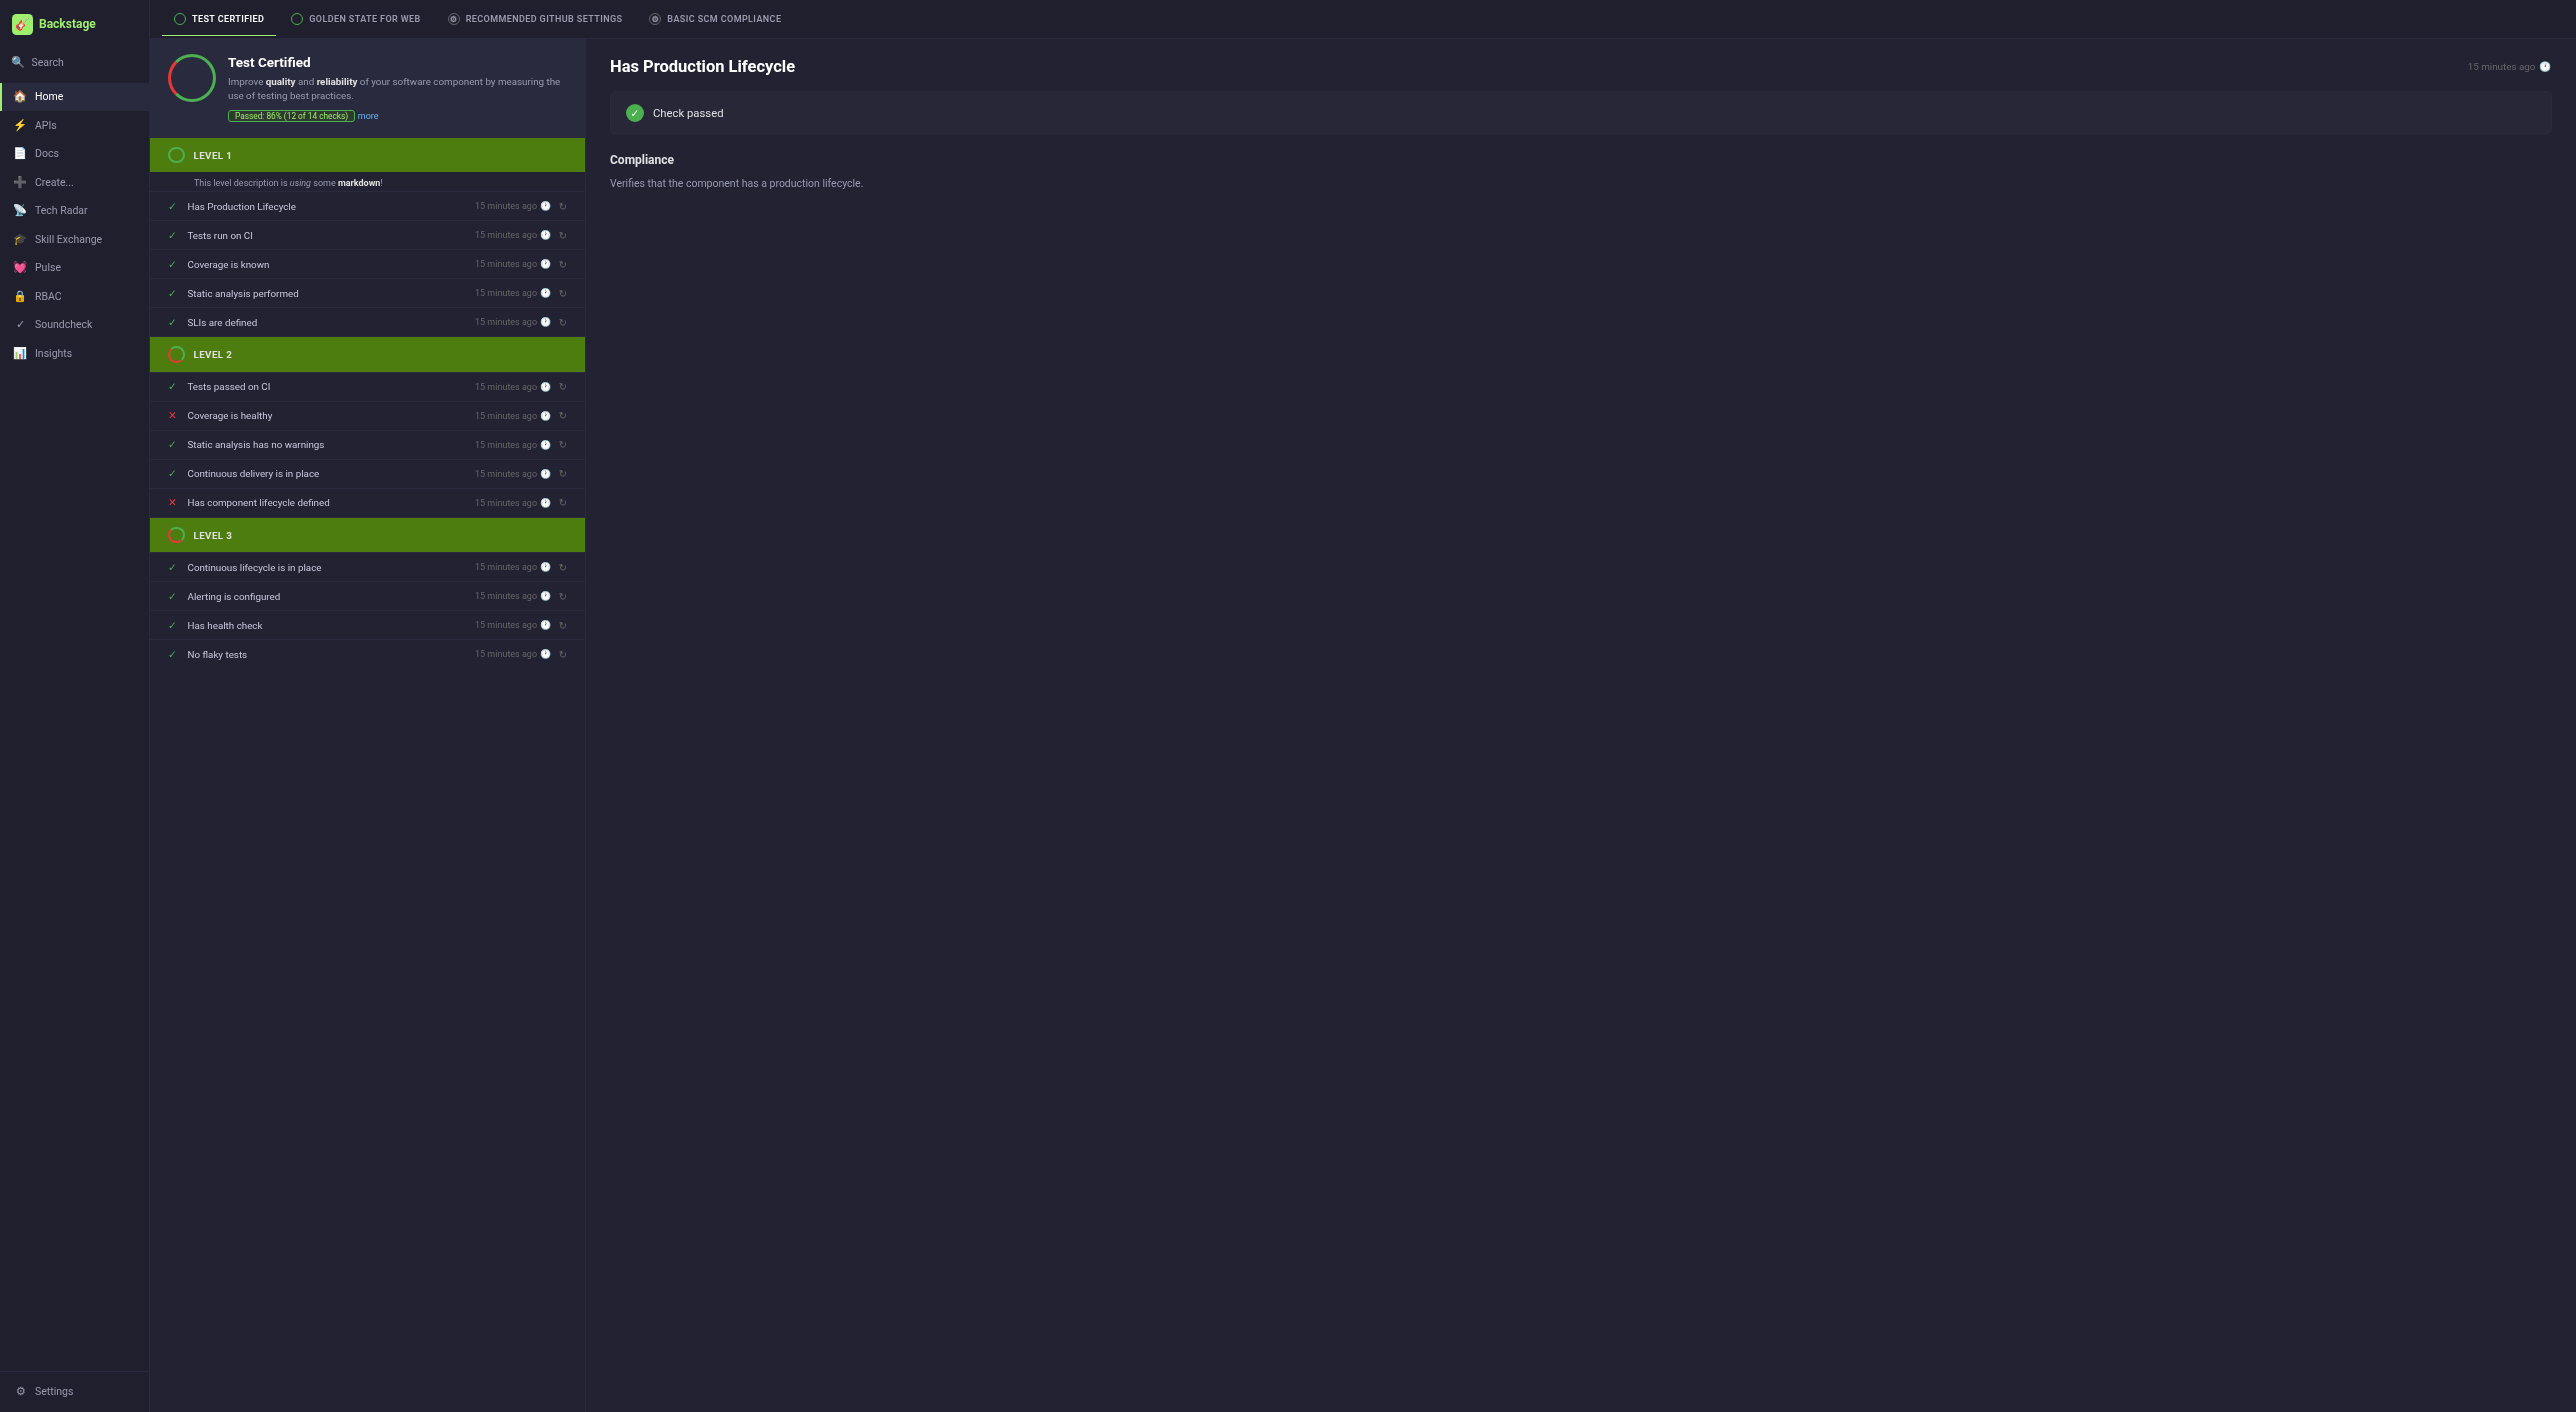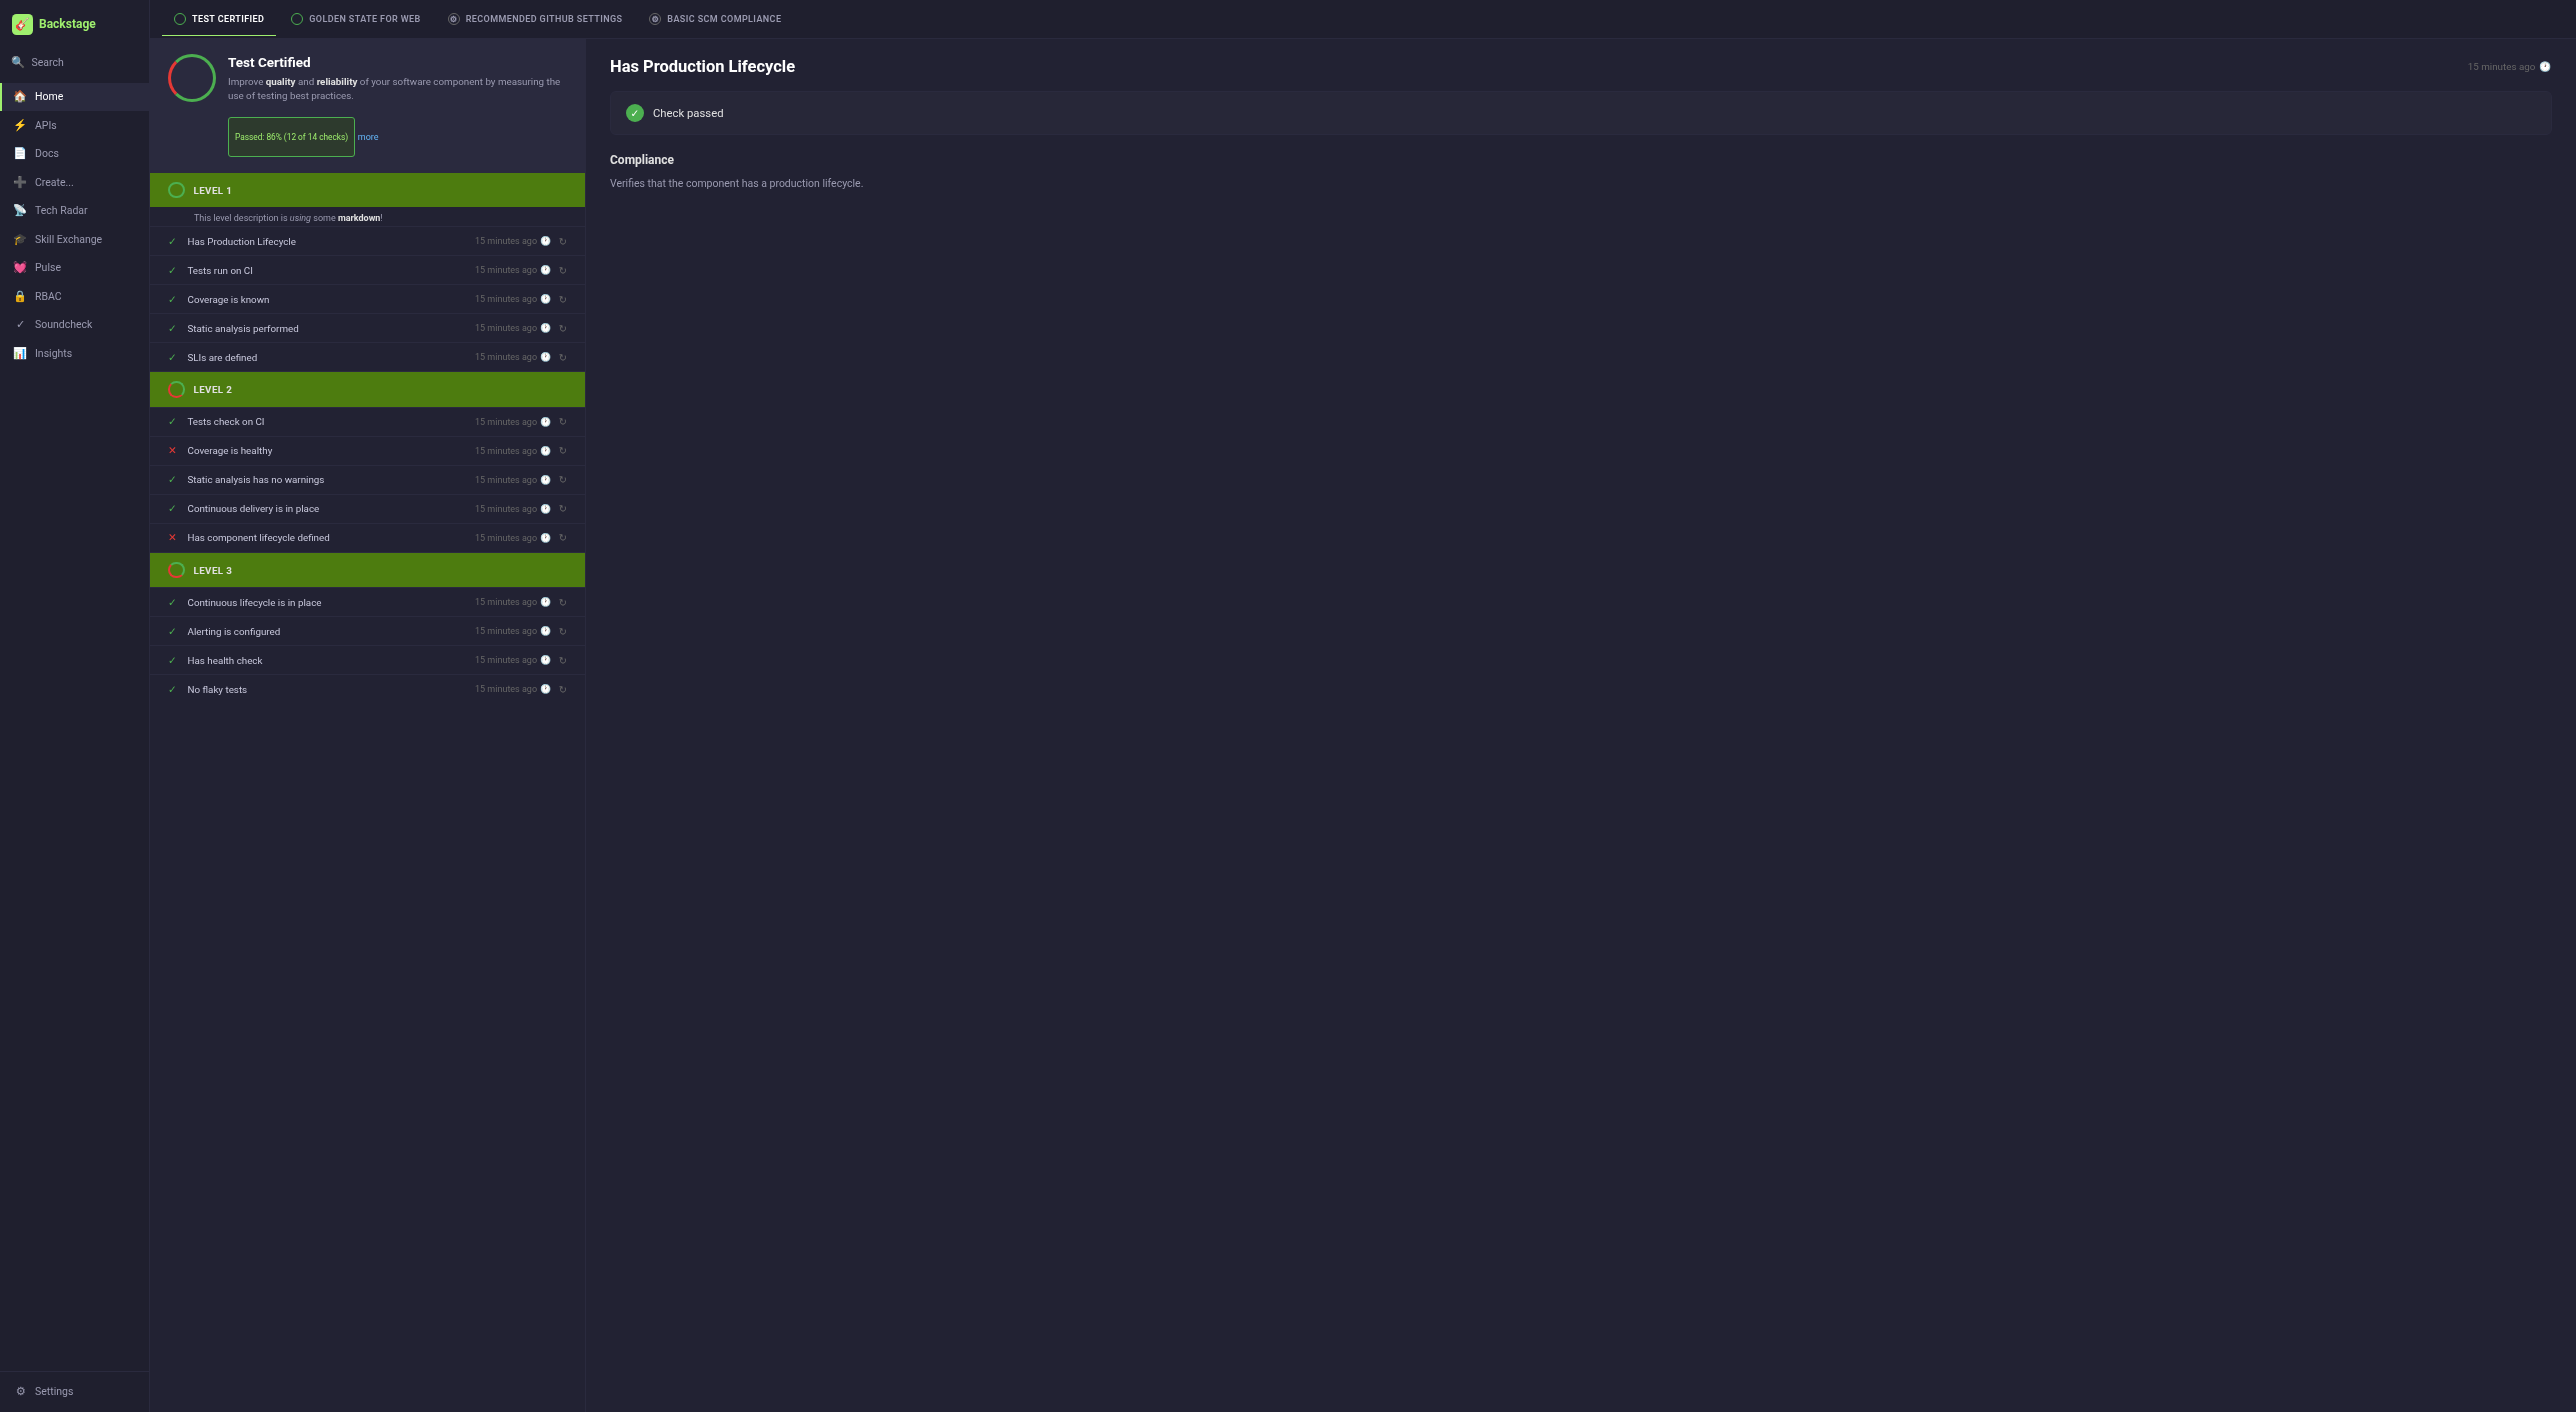--- a/index.html
+++ b/index.html
@@ -208,23 +208,23 @@
 
     .header-card-info p strong {
       color: #e0e0e0;
     }
 
     .passed-badge {
       background: #2d3a2d;
       border: 0.8px solid #4caf50;
       color: #9fef6e;
       font-size: 8.3px;
-      padding: 14px 6px;
+      padding: 0 6px;
       border-radius: 3px;
-      margin-top: 13px;
+      margin-top: 6px;
       display: inline-block;
     }
 
     .read-more {
       color: #64b5f6;
       cursor: pointer;
       font-size: 9px;
     }
 
     
@@ -560,21 +560,21 @@
       <div class="check-icons">
         <span class="icon-btn">↻</span>
       </div>
     </div>
           <div class="level-header">
     <div class="level-icon-partial"></div>
     <span class="level-title">LEVEL 2</span>
   </div>
           <div class="check-row">
       <span class="check-status-pass">✓</span>
-      <span class="check-name">Tests check on CI</span>
+      <span class="check-name">Tests passed on CI</span>
       <div class="check-time">
         <span>15 minutes ago</span>
         <span>🕐</span>
       </div>
       <div class="check-icons">
         <span class="icon-btn">↻</span>
       </div>
     </div>
           <div class="check-row">
       <span class="check-status-fail">✕</span>

